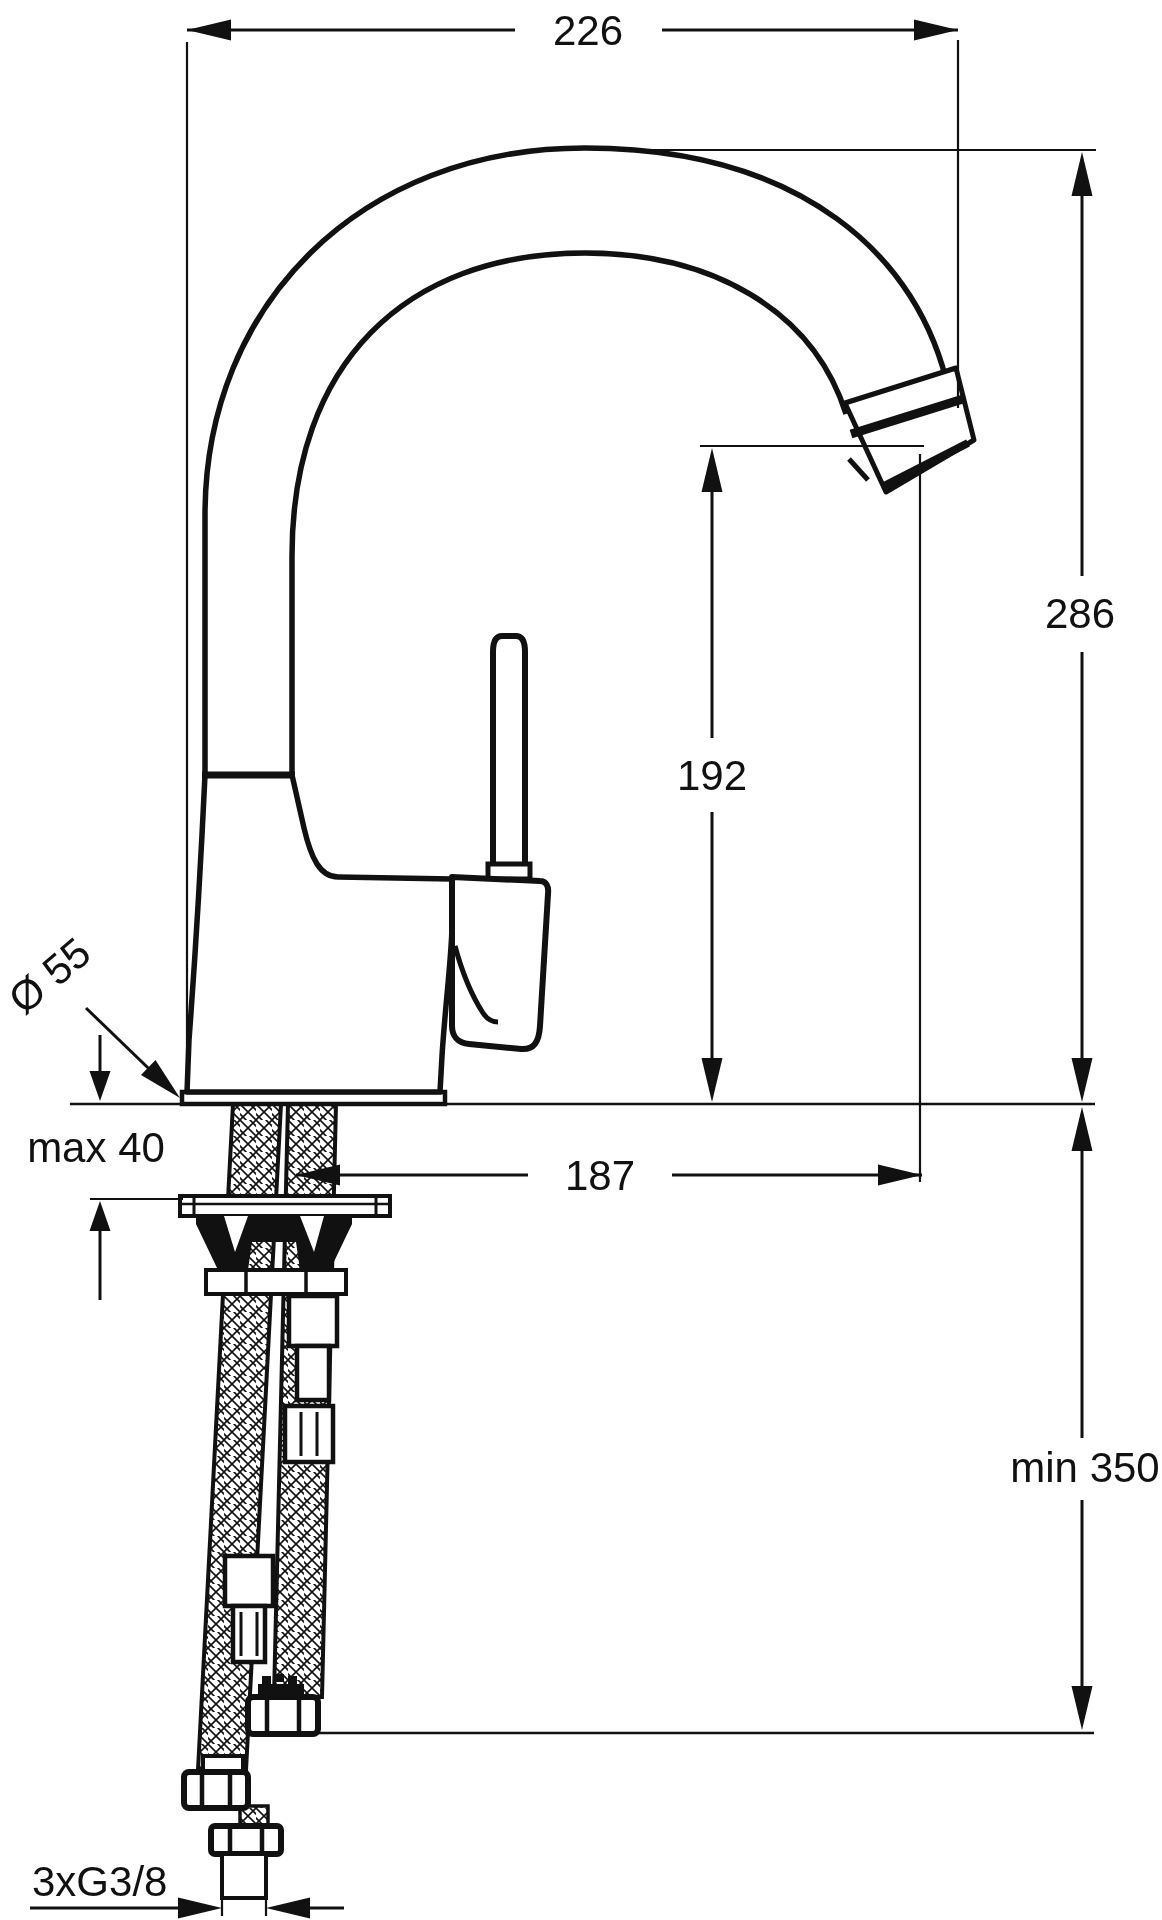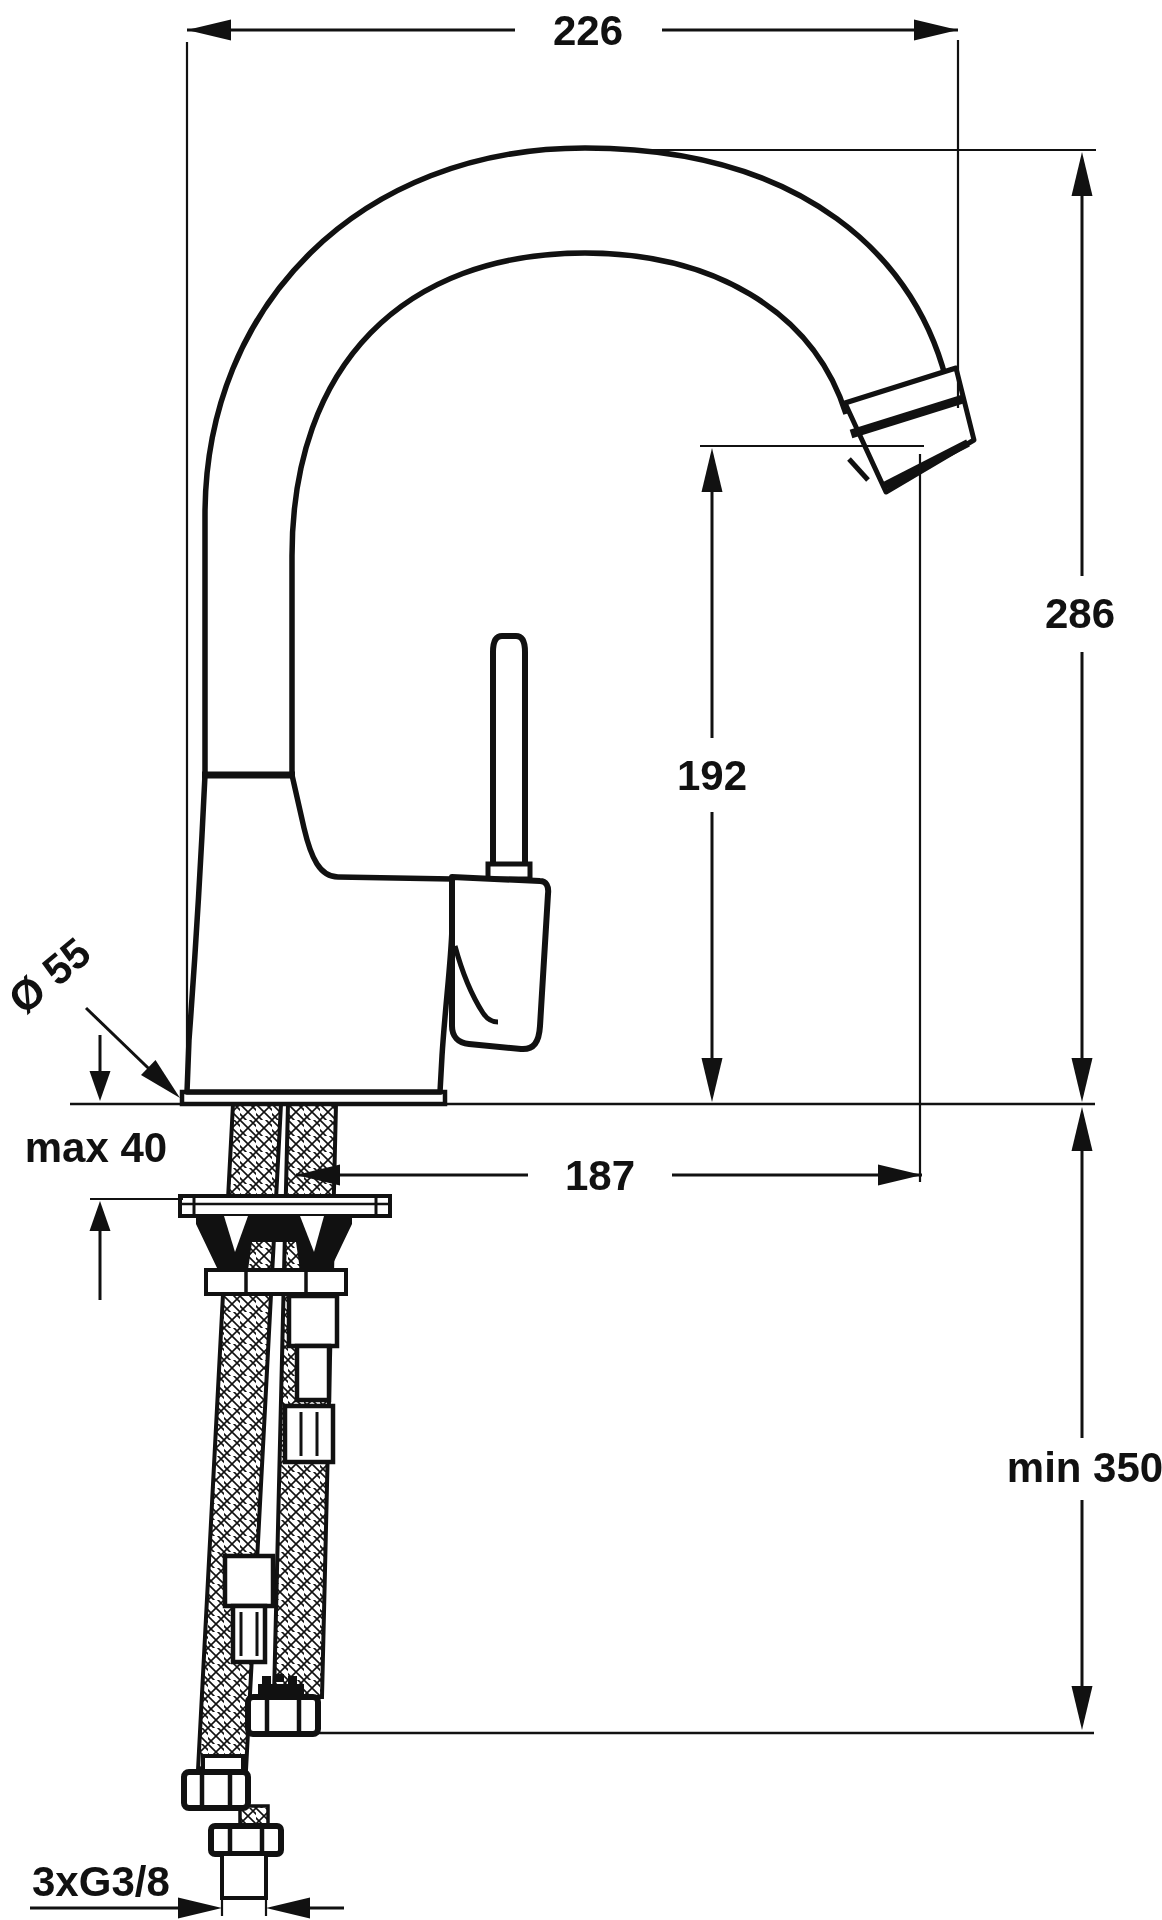--- a/index.html
+++ b/index.html
@@ -1,16 +1,16 @@
 <!DOCTYPE html>
 <html><head>
 <meta charset="utf-8">
 <style>
   html,body{margin:0;padding:0;background:#ffffff;}
-  .stage{width:1162px;height:1920px;background:#ffffff;position:relative;overflow:hidden;font-weight:bold;}
+  .stage{width:1162px;height:1920px;background:#ffffff;position:relative;overflow:hidden;}
   svg{display:block;}
   text{font-family:"Liberation Sans","DejaVu Sans",sans-serif;fill:#111111;}
   .dim-num{font-size:42px;}
 </style>
 </head>
 <body>
 
 <div class="stage">
 <svg width="1162" height="1920" viewBox="0 0 1162 1920">
 

